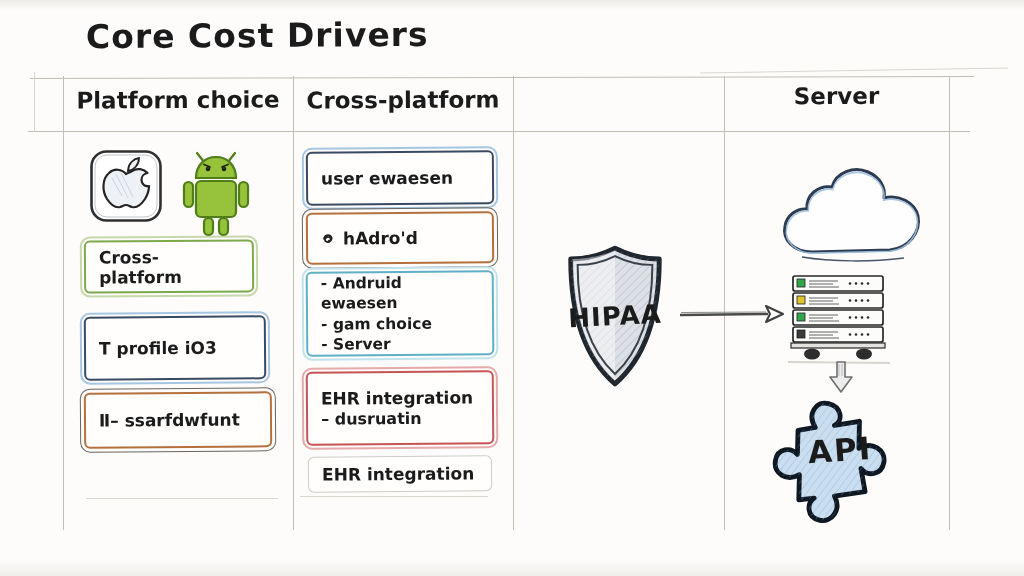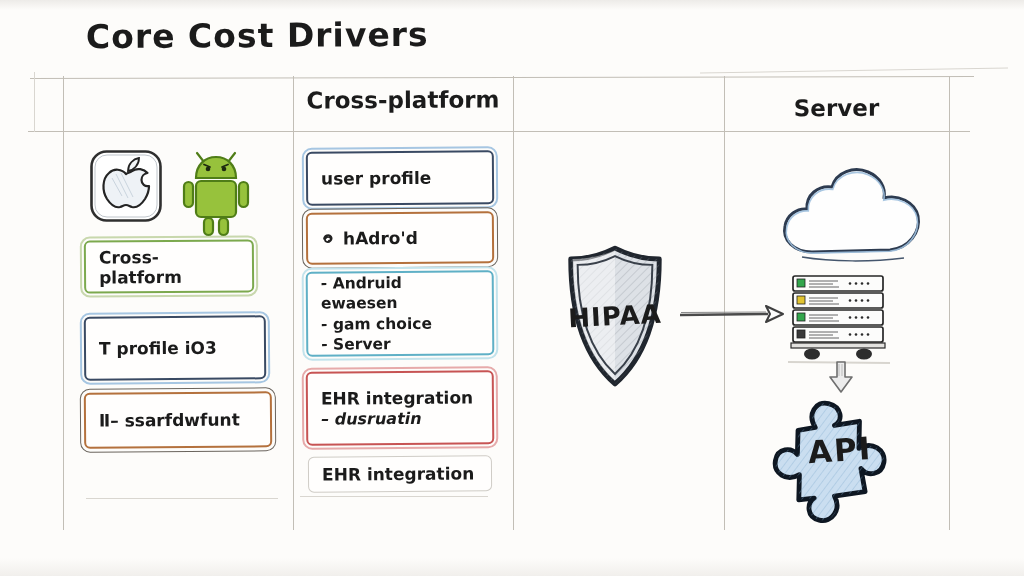--- a/index.html
+++ b/index.html
@@ -23,21 +23,21 @@
     align-items:center;padding:0 13px;box-sizing:border-box;font-size:17px;
     font-weight:600;transform:rotate(-0.45deg);}
   .b-green {border:2px solid #7ca94e;outline:2px solid rgba(148,180,95,.5);outline-offset:2px;}
   .b-blue  {border:2px solid #3a4a63;outline:2px solid #a6c6e2;outline-offset:2px;}
   .b-orange{border:2px solid #b4713d;outline:1px solid #6a645d;outline-offset:3px;}
   .b-cyan  {border:2px solid #5fb0c6;outline:2px solid #c2e3ec;outline-offset:2px;}
   .b-red   {border:2px solid #c75454;outline:2px solid #e6aaaa;outline-offset:2px;}
   .b-gray  {border:1.5px solid #cfccc6;}
   .box.col{flex-direction:column;align-items:flex-start;justify-content:center;
     font-size:15.5px;line-height:1.3;}
-  .box .sub{font-size:16px;font-style:italic;}
+  .box .sub{font-size:16px;}
   .svgicon{position:absolute;}
   .overlay-label{position:absolute;text-align:center;font-weight:bold;}
   .hipaa{font-size:26px;letter-spacing:1px;transform:rotate(-3deg);}
   .api{font-size:31px;letter-spacing:2px;transform:rotate(-4deg);}
   .scribble{display:inline-block;width:15px;height:15px;margin-right:7px;flex:0 0 auto;}
 </style>
 </head>
 <body>
 
 <div class="canvas">
@@ -49,25 +49,29 @@
   <div class="hline" style="left:28px;top:131px;width:942px;"></div>
   <div class="vline" style="left:63px;top:76px;height:454px;"></div>
   <div class="vline" style="left:293px;top:76px;height:454px;"></div>
   <div class="vline" style="left:513px;top:76px;height:454px;"></div>
   <div class="vline" style="left:724px;top:76px;height:454px;"></div>
   <div class="vline" style="left:949px;top:76px;height:454px;"></div>
   <div class="vline faint" style="left:34px;top:72px;height:60px;"></div>
   <div class="hline faint" style="left:86px;top:498px;width:192px;"></div>
   <div class="hline faint" style="left:300px;top:496px;width:188px;"></div>
 
+  <div class="colhead" style="left:63px;top:88px;width:230px;">
+    <span class="l1">Platform choice</span>
+
+  </div>
   <div class="colhead" style="left:293px;top:88px;width:220px;">
     <span class="l1">Cross-platform</span>
 
   </div>
-  <div class="colhead" style="left:724px;top:96px;width:225px;">
+  <div class="colhead" style="left:724px;top:84px;width:225px;">
     <span class="l1">Server</span>
 
   </div>
 
   <svg class="svgicon" style="left:88px;top:148px;" width="76" height="76" viewBox="0 0 76 76">
     <rect x="3.5" y="3.5" width="69" height="69" rx="15" fill="#ffffff" stroke="#2f2f2f" stroke-width="2.6"></rect>
     <rect x="7" y="7" width="62" height="62" rx="12" fill="none" stroke="#9aa4ad" stroke-width="0.9" opacity="0.7"></rect>
     <path d="M40 23 C40 16 45 11 51 10 C51 17 46 22 40 23 Z" fill="#f2f5f7" stroke="#222222" stroke-width="1.8"></path>
     <path d="M38 26 C34 21 26 20 21 25 C14 31 14 43 19 51 C23 57 28 60 32 59 C35 58 35.5 57 38 57 C40.5 57 41 58 44 59 C48 60 53 57 57 51 C59.5 47 61 42 61 38 C57 39 53.5 36 53.5 32 C53.5 28.5 56 25.5 59.5 25 C56 21 49 19.5 44 23 C41.5 24.7 40 24.7 38 26 Z" fill="#eef2f6" stroke="#242424" stroke-width="2.2" stroke-linejoin="round"></path>
     <path d="M24 30 L34 48 M28 26 L40 50 M33 25 L45 49" stroke="#b9c6d2" stroke-width="1" opacity="0.7"></path>
@@ -93,21 +97,21 @@
     <span>Cross-platform</span>
   </div>
   <div class="box b-blue" style="left:84px;top:316px;width:182px;height:64px;">
     <span>T profile iO3</span>
   </div>
   <div class="box b-orange" style="left:84px;top:392px;width:188px;height:56px;">
     <span>Ⅱ– ssarfdwfunt</span>
   </div>
 
   <div class="box b-blue" style="left:306px;top:151px;width:188px;height:54px;">
-    <span>user profile</span>
+    <span>user ewaesen</span>
   </div>
   <div class="box b-orange" style="left:306px;top:212px;width:188px;height:52px;">
     <svg class="scribble" viewBox="0 0 15 15">
       <path d="M3 8 C3 4 8 2 10 5 C12 8 8 12 5 10 C2 8 6 4 9 6 C11 7.5 9 10 7 9" fill="none" stroke="#222222" stroke-width="1.8"></path>
     </svg>
     <span>hAdro'd</span>
   </div>
   <div class="box b-cyan col" style="left:306px;top:271px;width:188px;height:85px;">
     <span>- Andruid ewaesen</span>
     <span>- gam choice</span>

